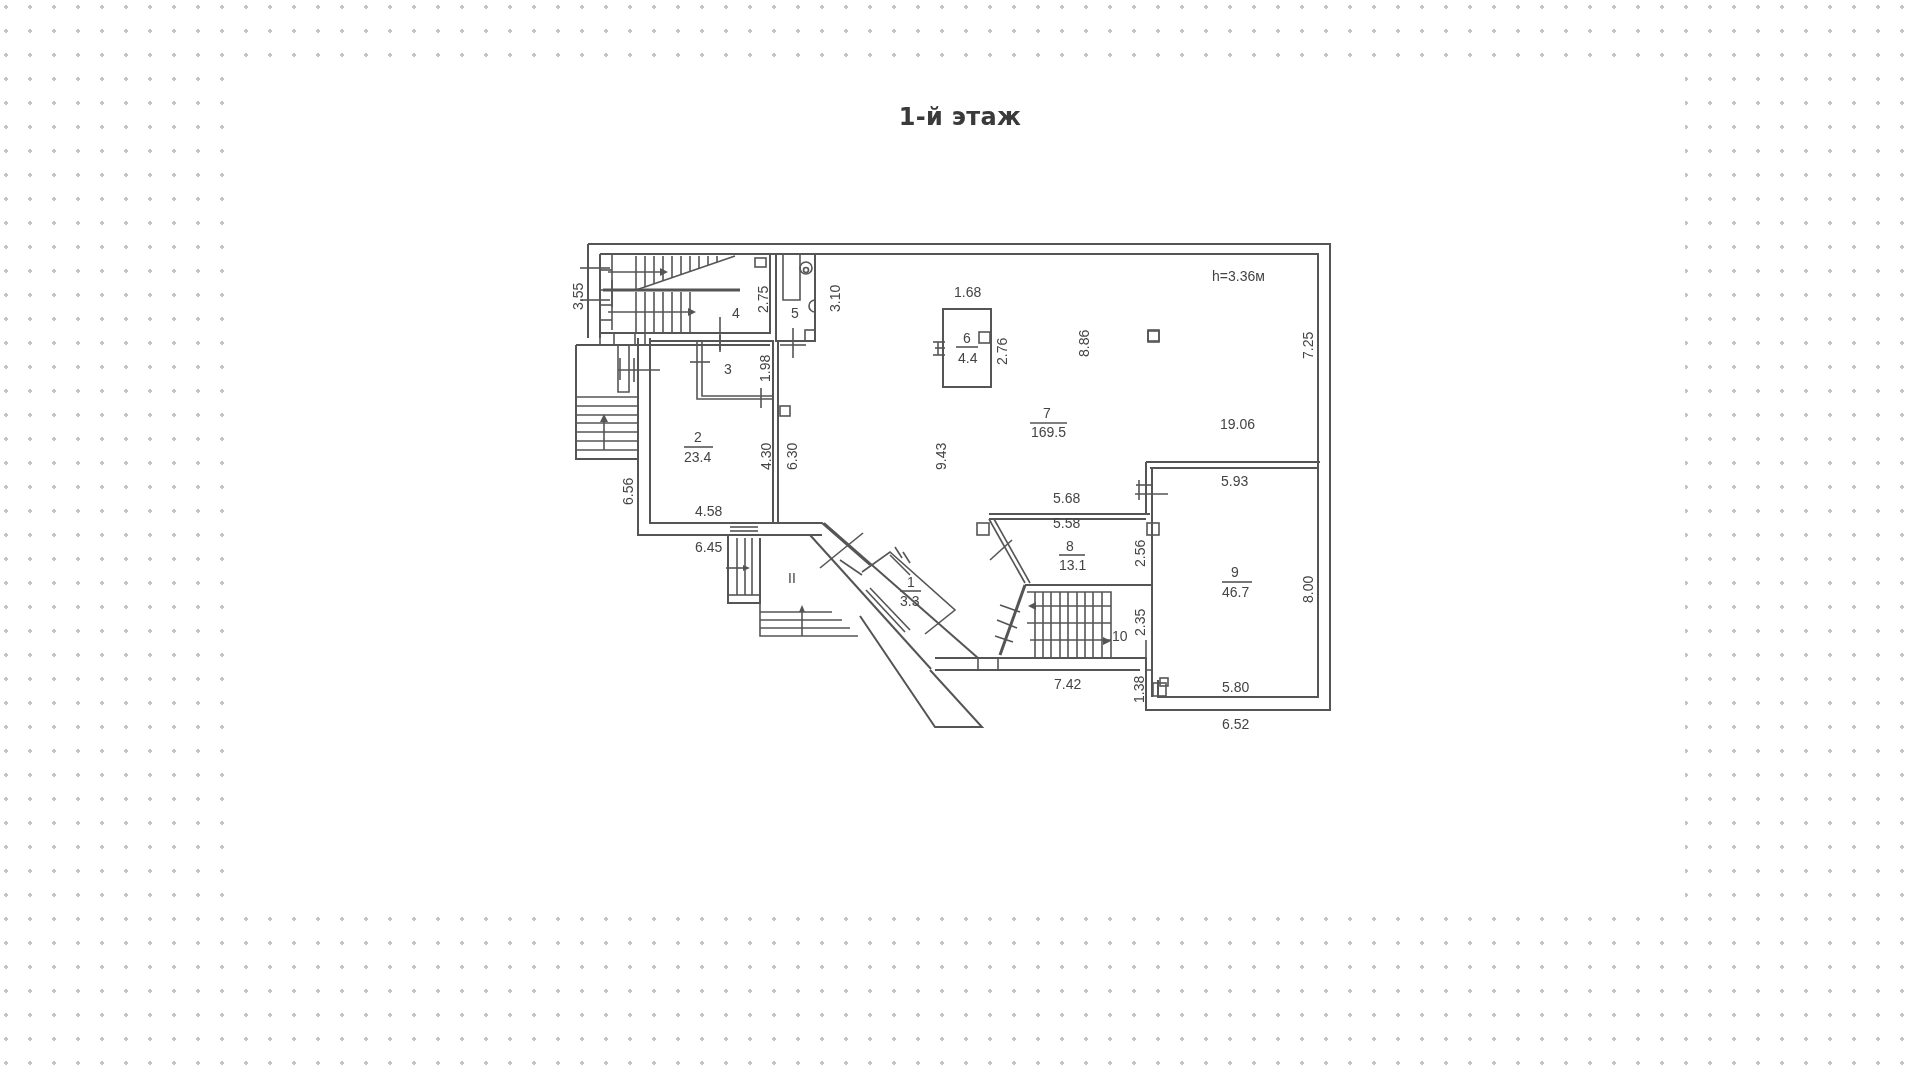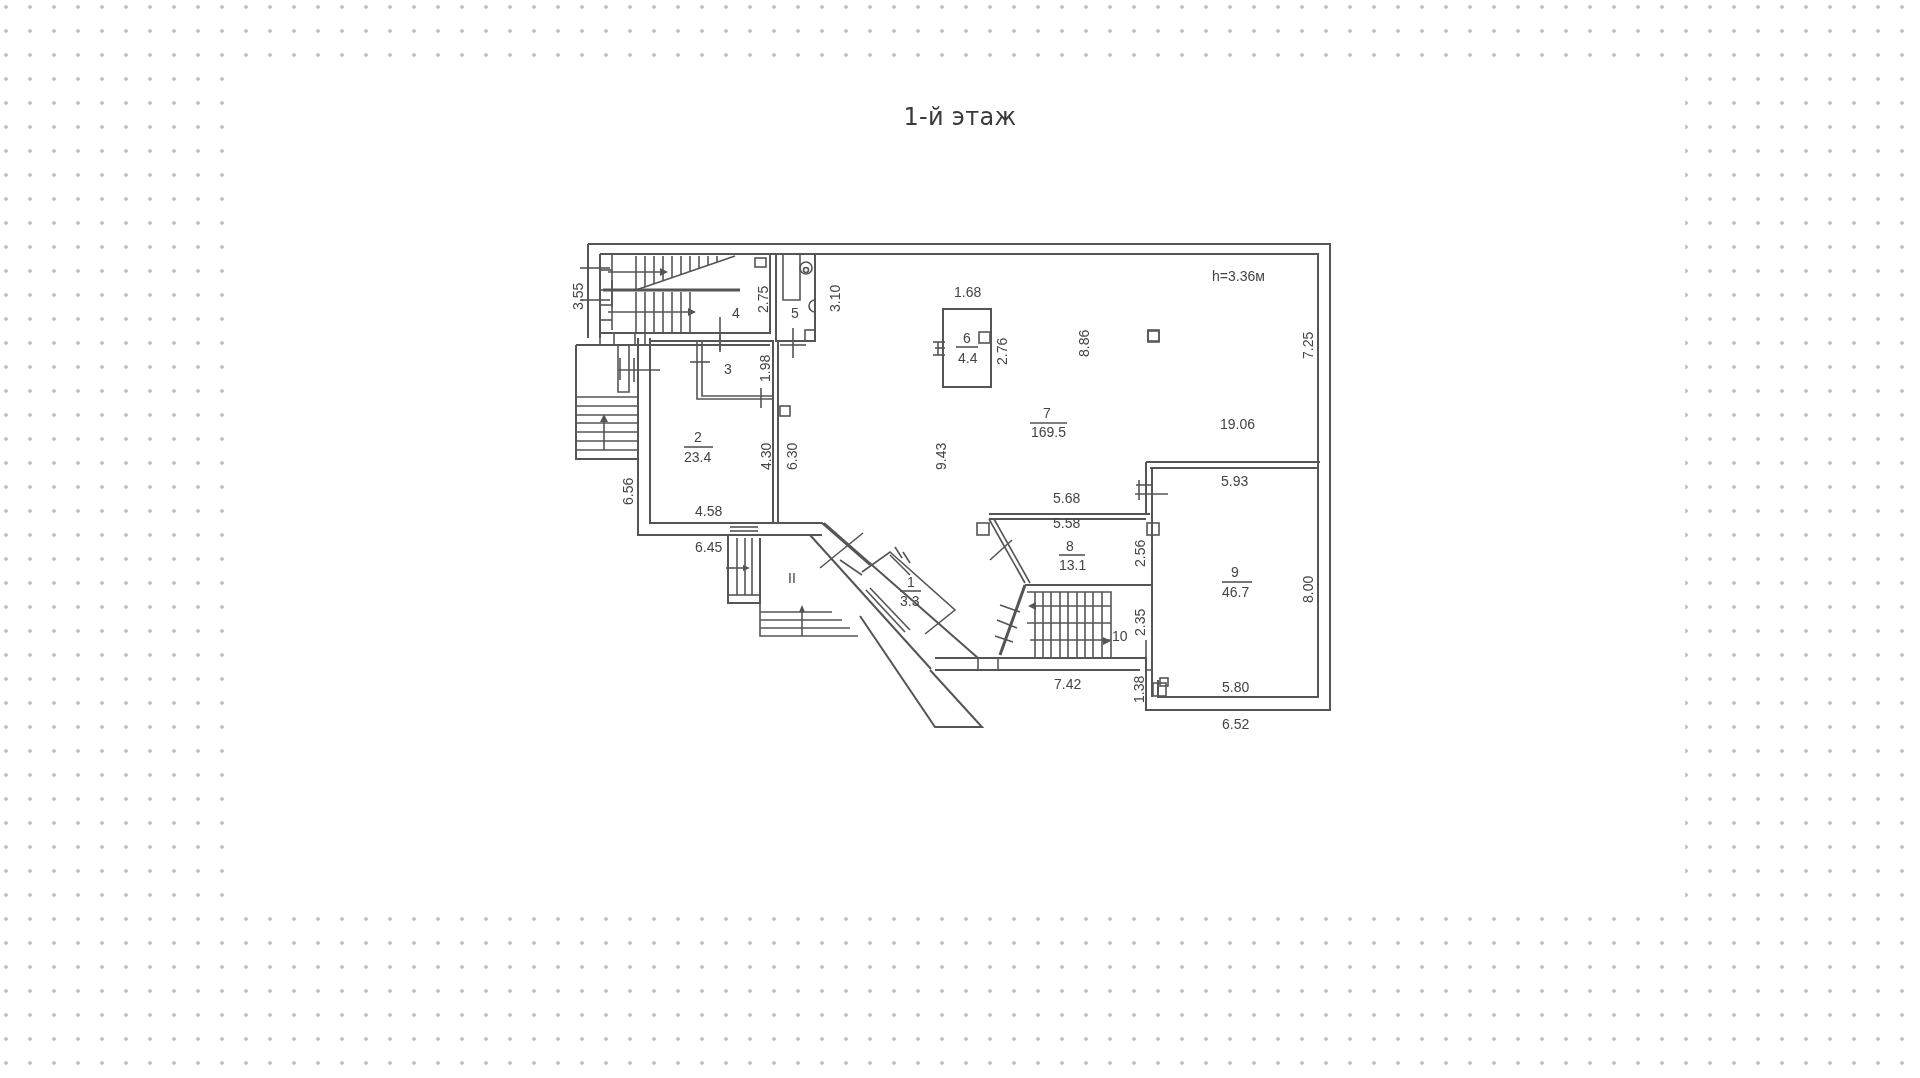--- a/index.html
+++ b/index.html
@@ -10,21 +10,21 @@
     background-size: 24px 24px;
     background-position: -6px -5px;
     font-family: "Liberation Sans", sans-serif;
   }
   .panel {
     position: absolute; left: 235px; top: 66px; width: 1450px; height: 840px;
     background: #ffffff;
   }
   .title {
     position: absolute; left: 0; top: 103px; width: 1920px; text-align: center;
-    font-family: "DejaVu Sans", sans-serif; font-weight: 400;
+    font-family: "DejaVu Sans", sans-serif; font-weight: 700;
     font-size: 24px; color: #3a3a3a; letter-spacing: 0.3px;
   }
   svg.plan { position: absolute; left: 0; top: 0; }
   .w { fill: none; stroke: #555; stroke-width: 2; }
   .t { fill: none; stroke: #555; stroke-width: 1.6; }
   .th { fill: none; stroke: #555; stroke-width: 3; }
   .lbl { font-family: "Liberation Sans", sans-serif; font-size: 14px; fill: #444; }
 </style>
 </head>
 <body>

